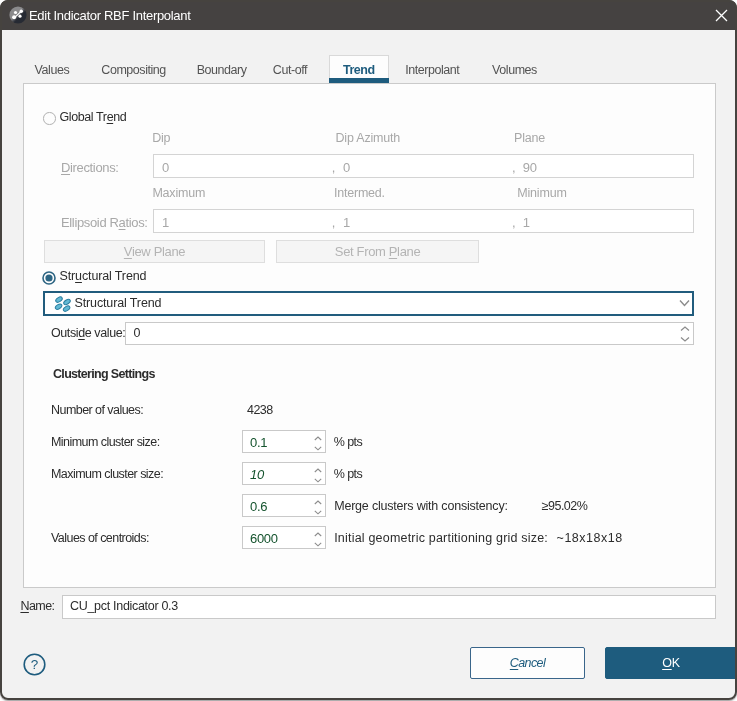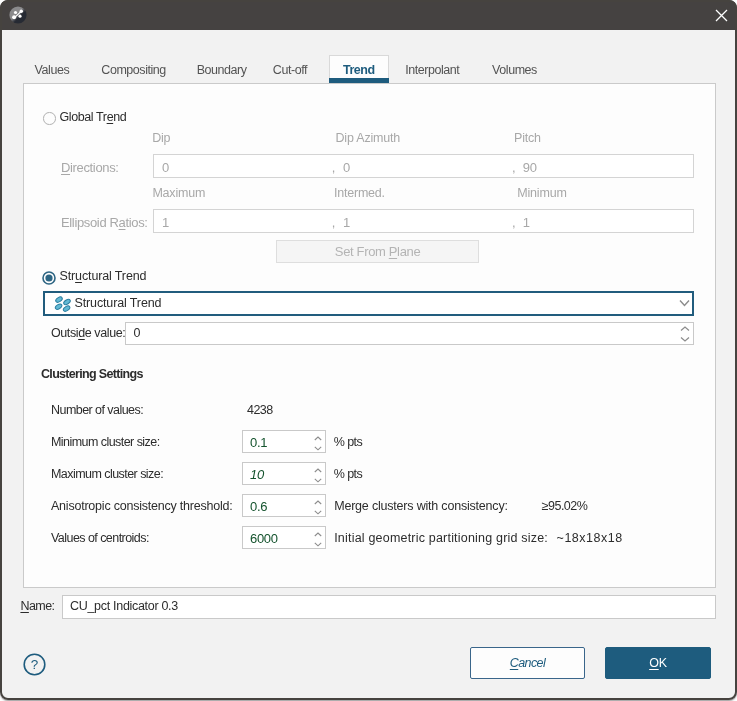--- a/index.html
+++ b/index.html
@@ -28,20 +28,21 @@
           <stop offset="0.6" stop-color="#262a33"></stop>
         </linearGradient>
       </defs>
       <circle cx="10" cy="10" r="8.6" fill="url(#tg)"></circle>
       <path d="M13.3 6.2 L6.8 12.4" stroke="#fff" stroke-width="1.2" fill="none"></path>
       <circle cx="7.5" cy="7.5" r="1.6" fill="#fff"></circle>
       <circle cx="6.1" cy="12.3" r="2.0" fill="#fff"></circle>
       <circle cx="13.3" cy="6.2" r="1.7" fill="#fff"></circle>
       <circle cx="12" cy="11.2" r="1.6" fill="#fff"></circle>
     </svg>
+    <div class="title">Edit Indicator RBF Interpolant</div>
     <svg class="abs" style="left:714.5px;top:9px" width="13" height="13" viewBox="0 0 13 13">
       <path d="M1 1 L12 12 M12 1 L1 12" stroke="#ffffff" stroke-width="1.3" fill="none"></path>
     </svg>
   </div>
 
   <div class="tablbl" style="left:51.9px;top:62.8px">Values</div>
   <div class="tablbl" style="left:133.6px;top:62.8px">Compositing</div>
   <div class="tablbl" style="left:221.6px;top:62.8px">Boundary</div>
   <div class="tablbl" style="left:289.9px;top:62.8px">Cut-off</div>
   <div class="tablbl" style="left:432.2px;top:62.8px">Interpolant</div>
@@ -51,21 +52,21 @@
 
   <div class="abs" style="left:328.8px;top:54.5px;width:60px;height:24px;background:#fdfdfd;border:1px solid #d9d9d9;border-bottom:none;"></div>
   <div class="abs" style="left:328.8px;top:78.4px;width:60px;height:5px;background:#1e5c7e;"></div>
   <div class="tablbl" style="left:358.8px;top:62.8px;color:#1e5c7e;font-weight:bold;">Trend</div>
 
   <div class="abs" style="left:43px;top:112px;width:12.5px;height:12.5px;border-radius:50%;border:1px solid #b2b2b2;background:#fdfdfd;"></div>
   <div class="lbl" style="left:59.5px;top:110px;letter-spacing:-0.4px;">Global Tr<u>e</u>nd</div>
 
   <div class="glbl" style="left:152.2px;top:130.5px">Dip</div>
   <div class="glbl" style="left:335.5px;top:130.5px">Dip Azimuth</div>
-  <div class="glbl" style="left:514px;top:130.5px">Pitch</div>
+  <div class="glbl" style="left:514px;top:130.5px">Plane</div>
 
   <div class="glbl" style="left:61px;top:160px;font-size:13px;letter-spacing:-0.35px;"><u>D</u>irections:</div>
   <div class="inp" style="left:153px;top:154px;width:540.5px;height:24px;border-color:#d4d4d4;"></div>
   <div class="glbl" style="left:162px;top:160px;font-size:13px;">0</div>
   <div class="glbl" style="left:331.8px;top:160px;font-size:13px;">,</div>
   <div class="glbl" style="left:343px;top:160px;font-size:13px;">0</div>
   <div class="glbl" style="left:512px;top:160px;font-size:13px;">,</div>
   <div class="glbl" style="left:522.8px;top:160px;font-size:13px;">90</div>
 
   <div class="glbl" style="left:152.4px;top:186px">Maximum</div>
@@ -73,20 +74,23 @@
   <div class="glbl" style="left:517.3px;top:186px">Minimum</div>
 
   <div class="glbl" style="left:61px;top:214.8px;font-size:13px;letter-spacing:-0.35px;">Ellipsoid R<u>a</u>tios:</div>
   <div class="inp" style="left:153px;top:209px;width:540.5px;height:24px;border-color:#d4d4d4;"></div>
   <div class="glbl" style="left:162px;top:215px;font-size:13px;">1</div>
   <div class="glbl" style="left:331.8px;top:215px;font-size:13px;">,</div>
   <div class="glbl" style="left:343px;top:215px;font-size:13px;">1</div>
   <div class="glbl" style="left:512px;top:215px;font-size:13px;">,</div>
   <div class="glbl" style="left:522.8px;top:215px;font-size:13px;">1</div>
 
+  <div class="abs dbtn" style="left:44px;top:240px;width:221px;height:23px;">
+      <span><u>V</u>iew Plane</span>
+    </div>
   <div class="abs dbtn" style="left:276.4px;top:240px;width:202.4px;height:23px;">
       <span>Set From <u>P</u>lane</span>
     </div>
 
   <svg class="abs" style="left:42px;top:271px" width="14" height="14" viewBox="0 0 14 14">
     <circle cx="7" cy="7" r="6" fill="none" stroke="#2d6583" stroke-width="1.6"></circle>
     <circle cx="7" cy="7" r="3.6" fill="#2d6583"></circle>
   </svg>
   <div class="lbl" style="left:59.5px;top:269px;letter-spacing:-0.13px;">Str<u>u</u>ctural Trend</div>
 
@@ -105,21 +109,21 @@
   </svg>
 
   <div class="lbl" style="left:51px;top:326px;letter-spacing:-0.4px;">Outsi<u>d</u>e value:</div>
   <div class="inp" style="left:124.7px;top:322px;width:569px;height:23px;"></div>
   <div class="lbl" style="left:133.5px;top:326px">0</div>
   <svg class="abs" style="left:679.5px;top:326px" width="10" height="16" viewBox="0 0 10 16">
     <path d="M1 4.5 L5 1 L9 4.5" stroke="#8c8c8c" stroke-width="1.2" fill="none"></path>
     <path d="M1 11.5 L5 15 L9 11.5" stroke="#8c8c8c" stroke-width="1.2" fill="none"></path>
   </svg>
 
-  <div class="lbl" style="left:41px;top:366.5px;font-weight:bold;font-size:12.5px;letter-spacing:-0.68px;">Clustering Settings</div>
+  <div class="lbl" style="left:53px;top:366.5px;font-weight:bold;font-size:12.5px;letter-spacing:-0.68px;">Clustering Settings</div>
 
   <div class="lbl" style="left:51px;top:402.5px">Number of values:</div>
   <div class="lbl" style="left:247px;top:402.5px">4238</div>
 
   <div class="lbl" style="left:51px;top:435px">Minimum cluster size:</div>
   <div class="spin" style="left:242px;top:430px;">
       <span class="sv">0.1</span>
       <svg style="position:absolute;left:70.5px;top:4.5px" width="8" height="15" viewBox="0 0 8 15">
         <path d="M0.8 4 L4 1 L7.2 4" stroke="#8c8c8c" stroke-width="1.1" fill="none"></path>
         <path d="M0.8 10.8 L4 13.8 L7.2 10.8" stroke="#8c8c8c" stroke-width="1.1" fill="none"></path>
@@ -130,21 +134,20 @@
   <div class="lbl" style="left:51px;top:467px">Maximum cluster size:</div>
   <div class="spin" style="left:242px;top:462px;font-style:italic;">
       <span class="sv">10</span>
       <svg style="position:absolute;left:70.5px;top:4.5px" width="8" height="15" viewBox="0 0 8 15">
         <path d="M0.8 4 L4 1 L7.2 4" stroke="#8c8c8c" stroke-width="1.1" fill="none"></path>
         <path d="M0.8 10.8 L4 13.8 L7.2 10.8" stroke="#8c8c8c" stroke-width="1.1" fill="none"></path>
       </svg>
     </div>
   <div class="lbl" style="left:333.7px;top:467px">% pts</div>
 
-  <div class="lbl" style="left:51px;top:499px;letter-spacing:-0.22px;">Anisotropic consistency threshold:</div>
   <div class="spin" style="left:242px;top:494px;">
       <span class="sv">0.6</span>
       <svg style="position:absolute;left:70.5px;top:4.5px" width="8" height="15" viewBox="0 0 8 15">
         <path d="M0.8 4 L4 1 L7.2 4" stroke="#8c8c8c" stroke-width="1.1" fill="none"></path>
         <path d="M0.8 10.8 L4 13.8 L7.2 10.8" stroke="#8c8c8c" stroke-width="1.1" fill="none"></path>
       </svg>
     </div>
   <div class="lbl" style="left:334.2px;top:499px;letter-spacing:-0.2px;">Merge clusters with consistency:</div>
   <div class="lbl" style="left:541.8px;top:499px">≥95.02%</div>
 
@@ -163,21 +166,21 @@
   <div class="inp" style="left:62px;top:595px;width:654px;height:23.5px;"></div>
   <div class="lbl" style="left:70px;top:599px;letter-spacing:-0.3px;">CU_pct Indicator 0.3</div>
 
   <svg class="abs" style="left:23px;top:652.5px" width="23" height="23" viewBox="0 0 23 23">
     <circle cx="11.5" cy="11.5" r="10.3" fill="none" stroke="#1e5c7e" stroke-width="1.6"></circle>
     <text x="11.5" y="16.2" text-anchor="middle" font-size="13.5" font-family="Liberation Sans" fill="#1e5c7e">?</text>
   </svg>
   <div class="abs btn-cancel" style="left:470px;top:647px;width:115px;height:32px;">
       <span><u>C</u>ancel</span>
     </div>
-  <div class="abs btn-ok" style="left:605px;top:647px;width:106px;height:32px;">
+  <div class="abs btn-ok" style="left:605px;top:647px;width:132px;height:32px;">
       <span><u>O</u>K</span>
     </div>
 </div>
 <div class="frame"></div>
 <style>
   .dbtn{background:#f5f5f5;border:1px solid #dedede;display:flex;align-items:center;justify-content:center;}
   .dbtn span{font-size:13px;letter-spacing:-0.35px;color:#b4b4b4;}
   .spin{position:absolute;width:84px;height:23.3px;background:#fff;border:1px solid #c9c9c9;}
   .spin .sv{position:absolute;left:7px;top:3.5px;font-size:13px;color:#14532d;letter-spacing:-0.3px;}
   .spin::before{content:"";position:absolute;right:17px;top:5px;width:7px;height:7px;}

